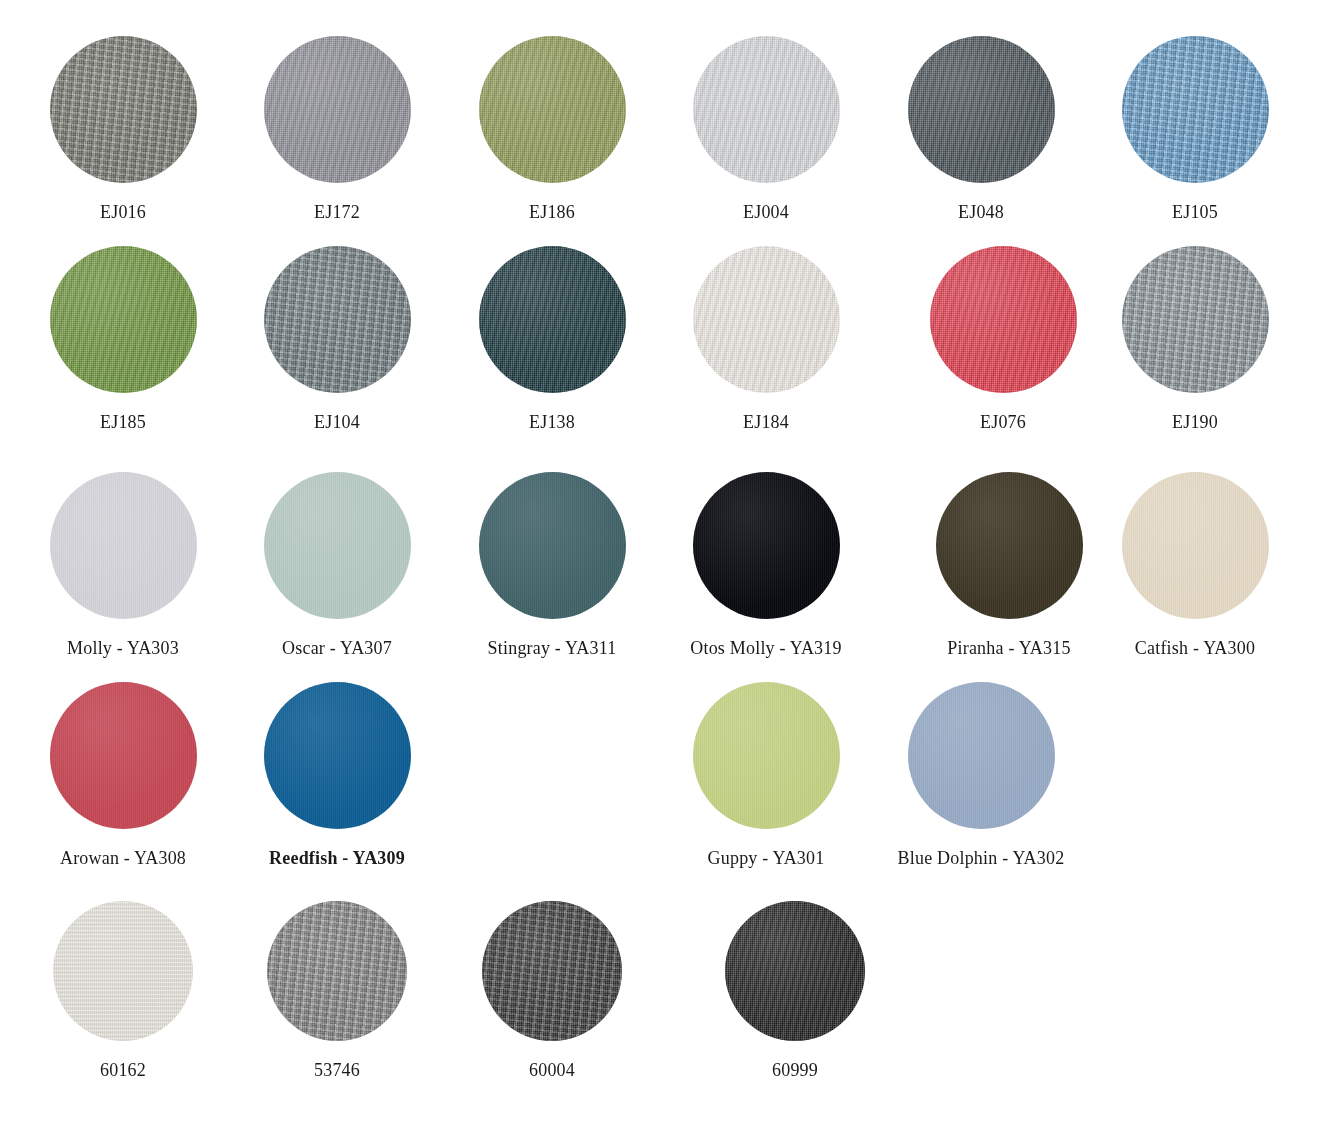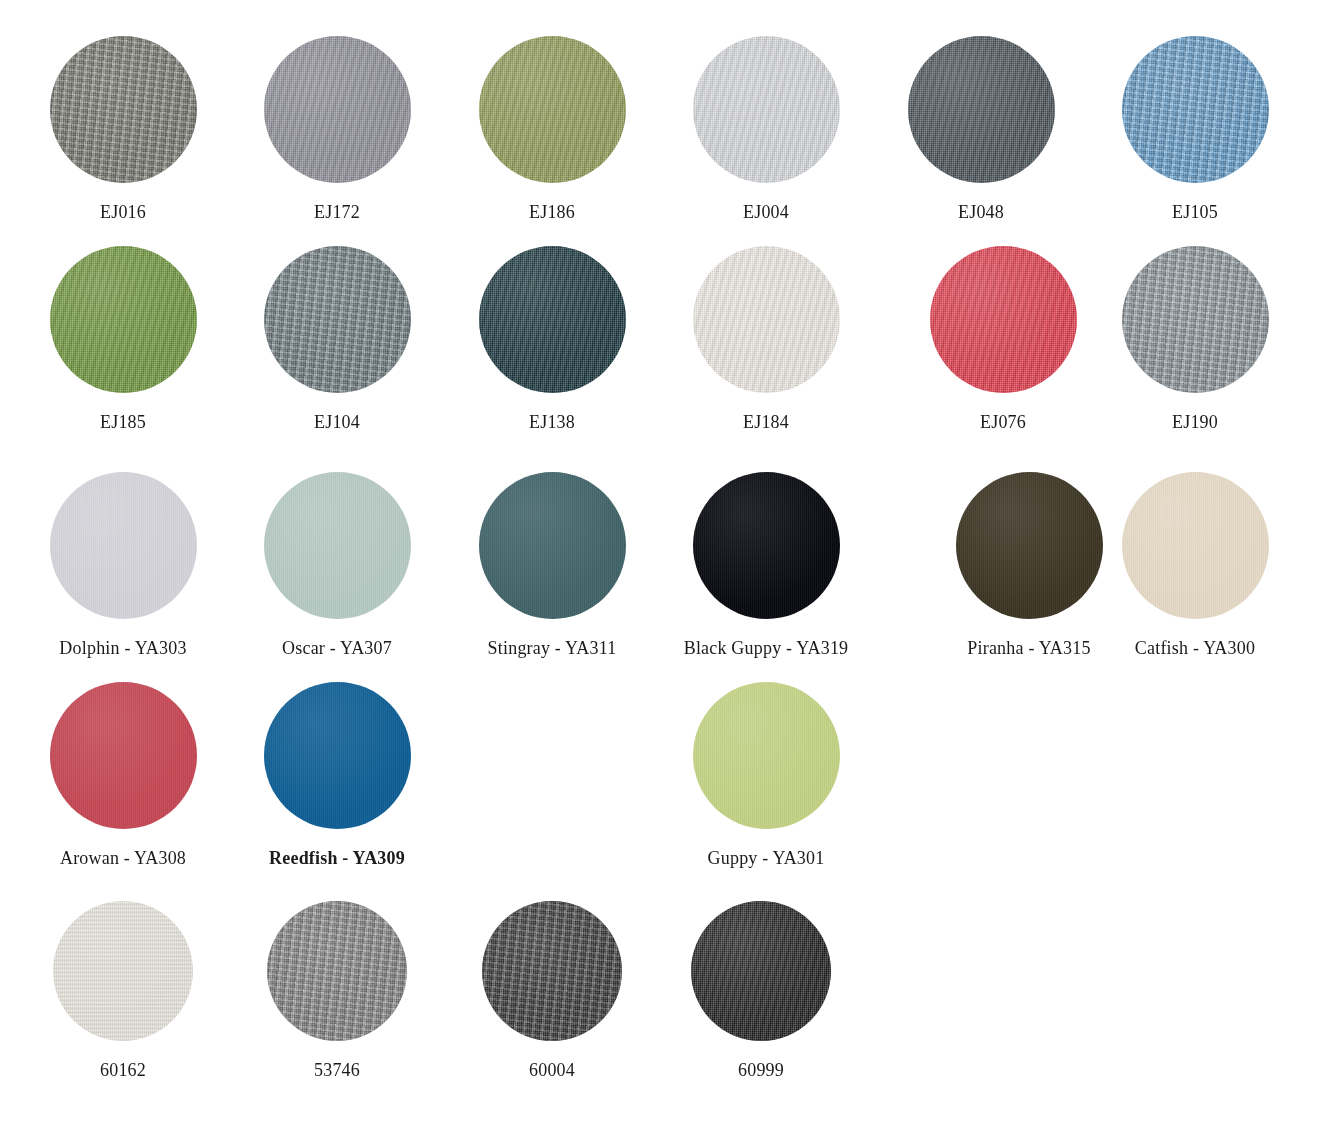--- a/index.html
+++ b/index.html
@@ -234,41 +234,41 @@
           <div class="swatch-disc mottled" style="width: 147px; height: 147px; background-color: rgb(150, 160, 166);"></div>
         </div>
         <div class="swatch-label">EJ190</div>
       </div>
     </div>
     <div class="swatch-row" style="top: 472px;">
       <div class="swatch-cell" style="left: 16px;">
         <div class="swatch-disc-wrap" style="width: 147px; height: 147px;">
           <div class="swatch-disc smooth" style="width: 147px; height: 147px; background-color: rgb(211, 210, 216);"></div>
         </div>
-        <div class="swatch-label">Dolphin - YA303</div>
+        <div class="swatch-label">Molly - YA303</div>
       </div>
       <div class="swatch-cell" style="left: 230px;">
         <div class="swatch-disc-wrap" style="width: 147px; height: 147px;">
           <div class="swatch-disc smooth" style="width: 147px; height: 147px; background-color: rgb(181, 200, 194);"></div>
         </div>
         <div class="swatch-label">Oscar - YA307</div>
       </div>
       <div class="swatch-cell" style="left: 445px;">
         <div class="swatch-disc-wrap" style="width: 147px; height: 147px;">
           <div class="swatch-disc smooth" style="width: 147px; height: 147px; background-color: rgb(63, 98, 103);"></div>
         </div>
         <div class="swatch-label">Stingray - YA311</div>
       </div>
       <div class="swatch-cell" style="left: 659px;">
         <div class="swatch-disc-wrap" style="width: 147px; height: 147px;">
           <div class="swatch-disc smooth" style="width: 147px; height: 147px; background-color: rgb(7, 9, 15);"></div>
         </div>
-        <div class="swatch-label">Black Guppy - YA319</div>
-      </div>
-      <div class="swatch-cell" style="left: 922px;">
+        <div class="swatch-label">Otos Molly - YA319</div>
+      </div>
+      <div class="swatch-cell" style="left: 902px;">
         <div class="swatch-disc-wrap" style="width: 147px; height: 147px;">
           <div class="swatch-disc smooth" style="width: 147px; height: 147px; background-color: rgb(59, 52, 35);"></div>
         </div>
         <div class="swatch-label">Piranha - YA315</div>
       </div>
       <div class="swatch-cell" style="left: 1088px;">
         <div class="swatch-disc-wrap" style="width: 147px; height: 147px;">
           <div class="swatch-disc smooth" style="width: 147px; height: 147px; background-color: rgb(227, 216, 196);"></div>
         </div>
         <div class="swatch-label">Catfish - YA300</div>
@@ -285,20 +285,26 @@
         <div class="swatch-disc-wrap" style="width: 147px; height: 147px;">
           <div class="swatch-disc smooth" style="width: 147px; height: 147px; background-color: rgb(13, 93, 147);"></div>
         </div>
         <div class="swatch-label">Reedfish - YA309</div>
       </div>
       <div class="swatch-cell" style="left: 659px;">
         <div class="swatch-disc-wrap" style="width: 147px; height: 147px;">
           <div class="swatch-disc smooth" style="width: 147px; height: 147px; background-color: rgb(194, 209, 132);"></div>
         </div>
         <div class="swatch-label">Guppy - YA301</div>
+      </div>
+      <div class="swatch-cell" style="left: 874px;">
+        <div class="swatch-disc-wrap" style="width: 147px; height: 147px;">
+          <div class="swatch-disc smooth" style="width: 147px; height: 147px; background-color: rgb(151, 170, 196);"></div>
+        </div>
+        <div class="swatch-label">Blue Dolphin - YA302</div>
       </div>
     </div>
     <div class="swatch-row" style="top: 901px;">
       <div class="swatch-cell" style="left: 16px;">
         <div class="swatch-disc-wrap" style="width: 140px; height: 140px;">
           <div class="swatch-disc ribbed" style="width: 140px; height: 140px; background-color: rgb(234, 231, 222);"></div>
         </div>
         <div class="swatch-label">60162</div>
       </div>
       <div class="swatch-cell" style="left: 230px;">
@@ -306,20 +312,20 @@
           <div class="swatch-disc mottled" style="width: 140px; height: 140px; background-color: rgb(141, 141, 141);"></div>
         </div>
         <div class="swatch-label">53746</div>
       </div>
       <div class="swatch-cell" style="left: 445px;">
         <div class="swatch-disc-wrap" style="width: 140px; height: 140px;">
           <div class="swatch-disc mottled" style="width: 140px; height: 140px; background-color: rgb(59, 59, 59);"></div>
         </div>
         <div class="swatch-label">60004</div>
       </div>
-      <div class="swatch-cell" style="left: 654px;">
+      <div class="swatch-cell" style="left: 688px;">
         <div class="swatch-disc-wrap" style="width: 140px; height: 140px;">
           <div class="swatch-disc" style="width: 140px; height: 140px; background-color: rgb(28, 28, 28);"></div>
         </div>
         <div class="swatch-label">60999</div>
       </div>
     </div>
   </div>
 
 </body></html>

